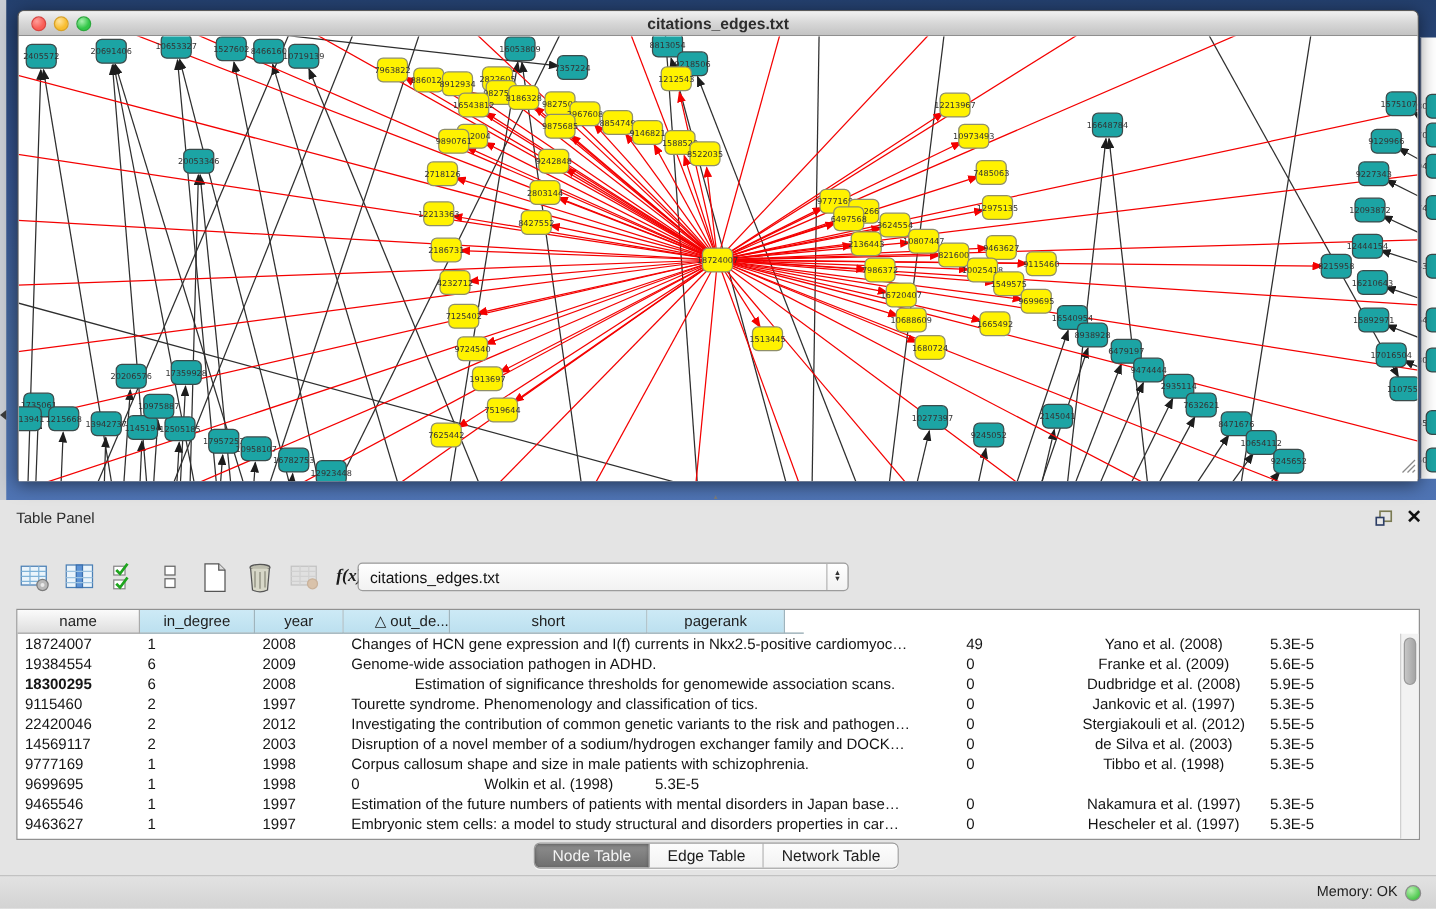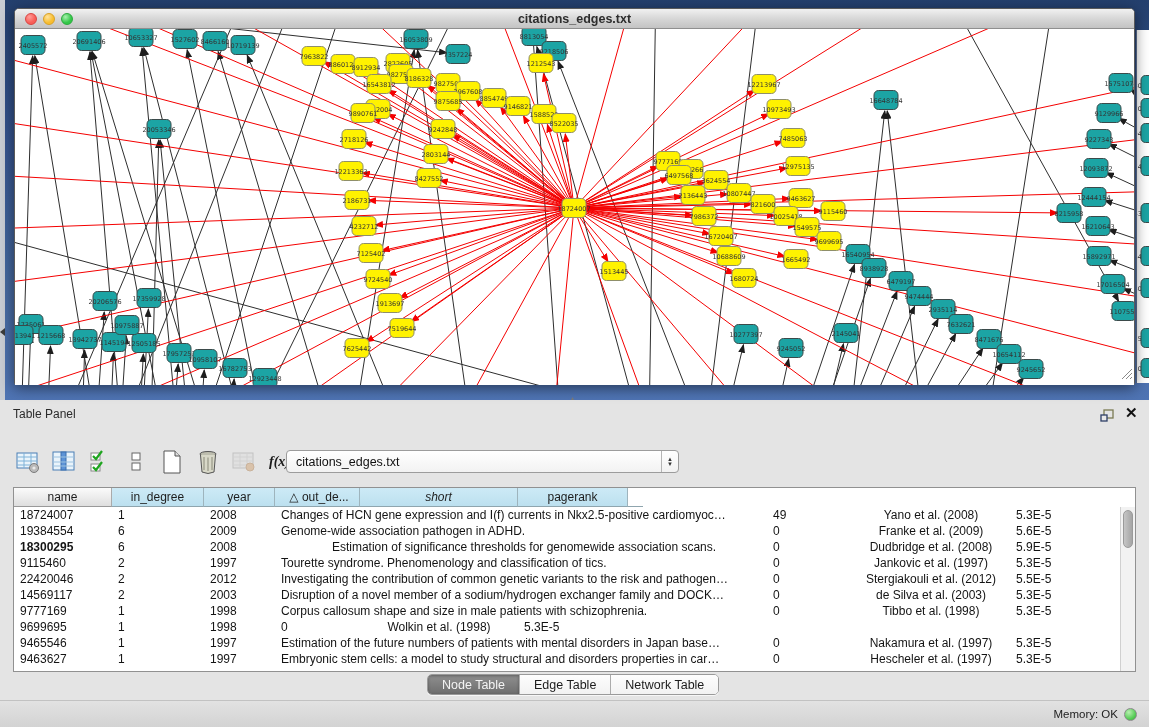--- a/index.html
+++ b/index.html
@@ -48,21 +48,21 @@
   .dropdown .dstep { width:17px; height:100%; border-left:1px solid #b5b5b5; display:flex; flex-direction:column;
              align-items:center; justify-content:center; font-size:6px; color:#333; line-height:5px; }
 
   .tablewrap { position:absolute; left:13px; top:487px; width:1123px; height:185px;
              background:#fff; border:1px solid #919191; overflow:hidden; }
   .thead { position:absolute; left:0; top:0; height:19px; width:1121px; display:flex; }
   .hcell { height:19px; font-size:12px; color:#1d1d1d; text-align:center; line-height:18px;
              background:linear-gradient(180deg,#CDEAF6,#BCE0EF); border-right:1px solid #9eb4bd;
              border-bottom:1px solid #8fa5ae; overflow:hidden; white-space:nowrap; }
   .hcell.gray { background:linear-gradient(180deg,#FBFBFB,#DEDEDE); border-right:1px solid #aaa; border-bottom:1px solid #999; }
-  .hcell.left { text-align:center; padding-left:4px; }
+  .hcell.left { text-align:right; padding-left:4px; }
   .hcorner { height:19px; width:15px; background:#fff; border-bottom:1px solid #8fa5ae; }
   .tbody { position:absolute; left:0; top:19px; width:1106px; }
   .trow { display:flex; height:16px; }
   .tcell { font-size:12px; color:#141414; line-height:16px; padding-left:6px;
             white-space:nowrap; overflow:hidden; }
   .tcell.center { text-align:center; padding-left:0; }
   .vscroll { position:absolute; right:0; top:19px; width:15px; height:166px; background:#F2F2F2;
             border-left:1px solid #d0d0d0; }
   .vthumb { position:absolute; left:2px; top:3px; width:10px; height:38px; border-radius:5px;
             background:linear-gradient(90deg,#C6C6C6,#A5A5A5); border:1px solid #9a9a9a; }
@@ -780,21 +780,21 @@
         <span>▼</span>
       </span>
   </div>
 
   <div class="tablewrap">
     <div class="thead" id="thead">
         <div class="hcell gray" style="width: 98px;">name</div>
         <div class="hcell" style="width: 92px;">in_degree</div>
         <div class="hcell" style="width: 71px;">year</div>
         <div class="hcell left" style="width: 85px;">△ out_de...</div>
-        <div class="hcell" style="width: 158px; font-style: italic;">short</div>
+        <div class="hcell" style="width: 158px;">short</div>
         <div class="hcell" style="width: 110px;">pagerank</div>
         <div class="hcorner"></div>
       </div>
     <div class="tbody" id="tbody">
         <div class="trow">
           <div class="tcell" style="width: 98px;">18724007</div>
           <div class="tcell" style="width: 92px;">1</div>
           <div class="tcell" style="width: 71px;">2008</div>
           <div class="tcell" style="width: 492px;">Changes of HCN gene expression and I(f) currents in Nkx2.5-positive cardiomyoc…</div>
           <div class="tcell" style="width: 85px;">49</div>

